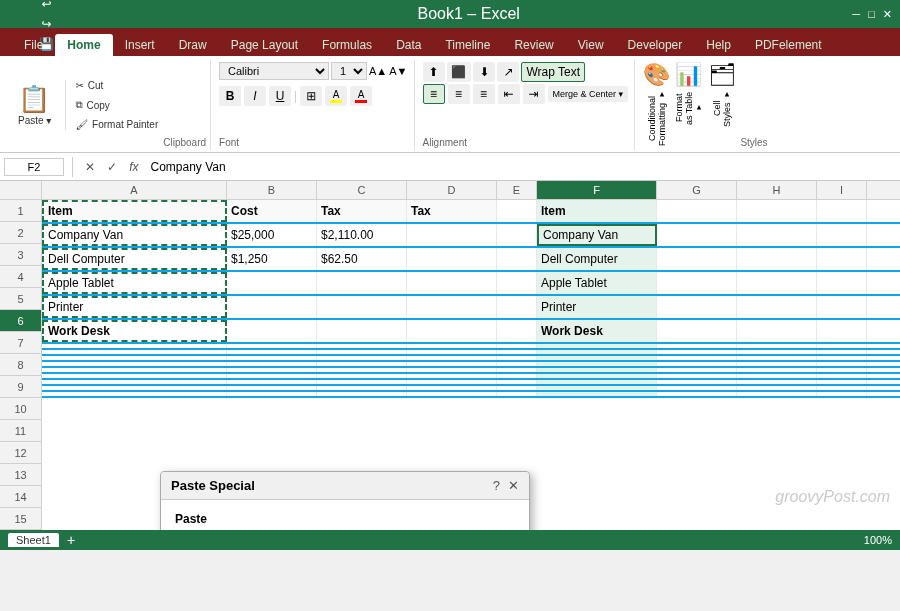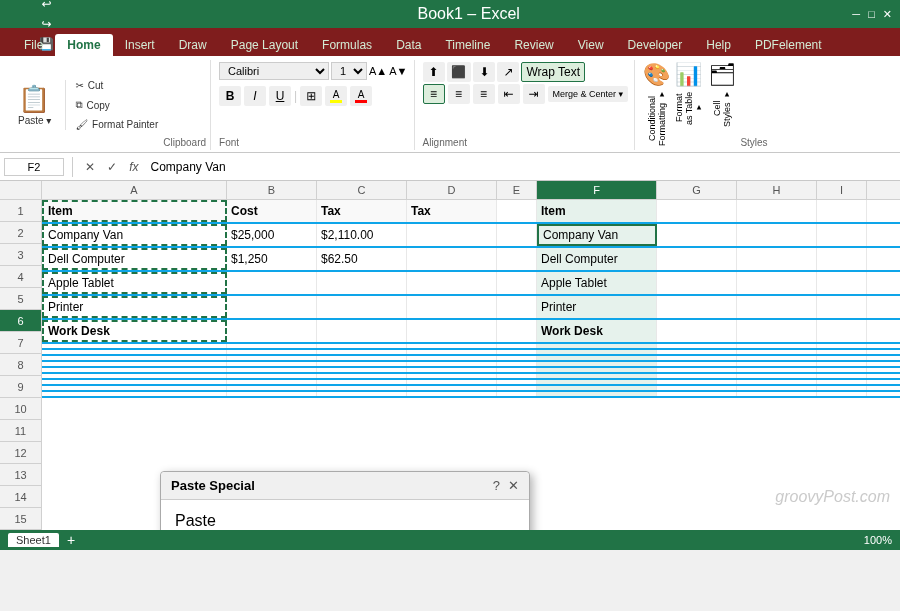--- a/index.html
+++ b/index.html
@@ -68,21 +68,21 @@
     .col-e { width: 40px; min-width: 40px; }
     .col-f { width: 120px; min-width: 120px; }
     .col-g { width: 80px; min-width: 80px; }
     .col-h { width: 80px; min-width: 80px; }
     .col-i { width: 50px; min-width: 50px; }
     .dialog { position: absolute; top: 290px; left: 160px; width: 370px; background: white; border: 1px solid #aaa; box-shadow: 3px 3px 10px rgba(0,0,0,0.3); border-radius: 4px; }
     .dialog-title { background: #f0f0f0; border-bottom: 1px solid #ccc; padding: 6px 10px; display: flex; justify-content: space-between; align-items: center; border-radius: 4px 4px 0 0; }
     .dialog-title-text { font-size: 13px; font-weight: 600; }
     .dialog-title-actions { display: flex; gap: 8px; font-size: 13px; color: #555; }
     .dialog-body { padding: 12px 14px; }
-    .dialog-section-label { font-size: 16px; font-weight: 400; margin-bottom: 6px; }
+    .dialog-section-label { font-size: 12px; font-weight: 700; margin-bottom: 6px; }
 
     
     .status-bar { background: #217346; color: white; height: 20px; display: flex; align-items: center; padding: 0 8px; font-size: 11px; justify-content: space-between; }
 
     .groovy-watermark { position: absolute; bottom: 24px; right: 10px; font-size: 16px; color: rgba(150,150,150,0.5); font-style: italic; margin-left: 40px; }
   </style>
 </head>
 <body>
 
 <div class="title-bar">

